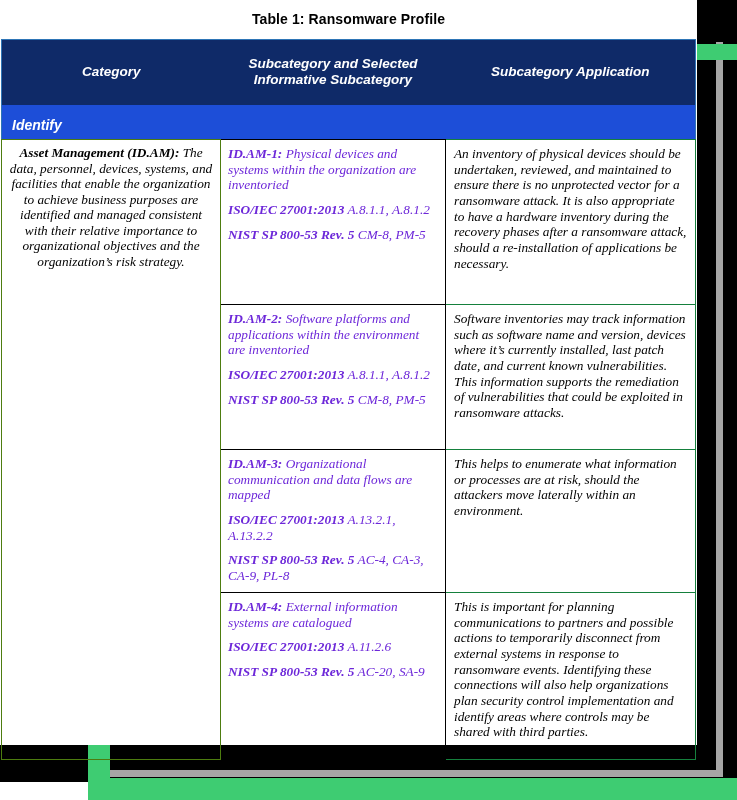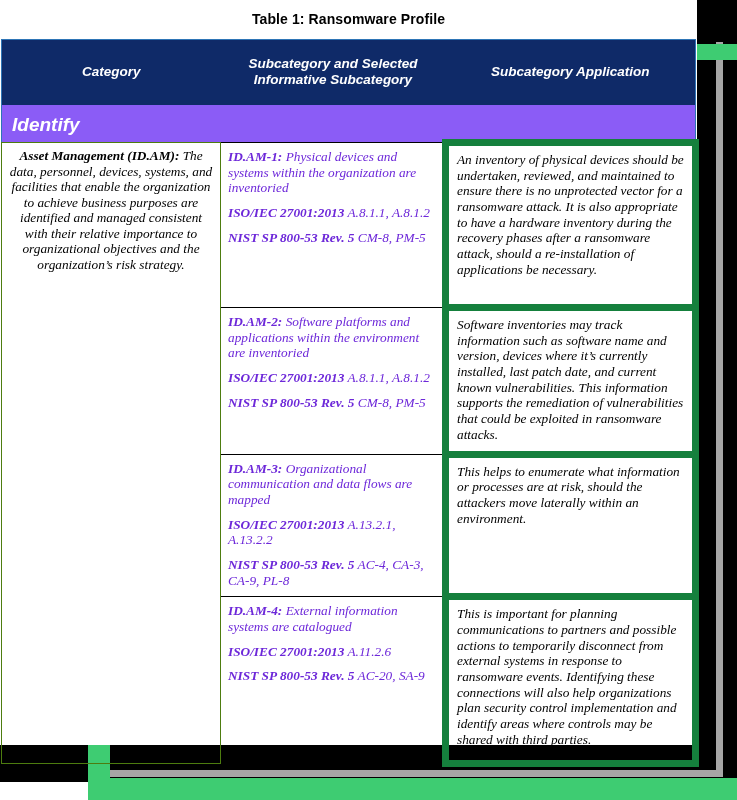--- a/index.html
+++ b/index.html
@@ -97,25 +97,25 @@
     font-size: 13.5px;
     text-align: center;
     vertical-align: middle;
     padding: 9px 8px 10px 8px;
     height: 46px;
     line-height: 1.22;
     border: none;
   }
 
   tr.section-row td.section-cell {
-    background: #8b5cf6;
+    background: #1d4ed8;
     color: #ffffff;
     font-family: "Liberation Sans", sans-serif;
     font-weight: bold;
-    font-size: 19px;
+    font-size: 14px;
     text-align: left;
     padding: 6px 0 1px 10px;
     height: 27px;
     border: none;
   }
 
   td.cat-cell {
     border: 1px solid #4d7c0f;
     vertical-align: top;
     text-align: center;
@@ -133,21 +133,21 @@
     padding: 6px 8px 8px 7px;
     font-size: 13.3px;
     line-height: 1.18;
     color: #6d28d9;
   }
   td.sub-cell .sub-id { font-weight: bold; }
   td.sub-cell .ref-line { margin-top: 9px; }
   td.sub-cell .ref-name { font-weight: bold; }
 
   td.app-cell {
-    border: 7px solid #15803d;
+    border: 1px solid #15803d;
     vertical-align: top;
     text-align: left;
     padding: 6px 8px 8px 8px;
     font-size: 13.3px;
     line-height: 1.18;
     color: #000000;
   }
 
   
   tr.r1 { height: 165px; }

